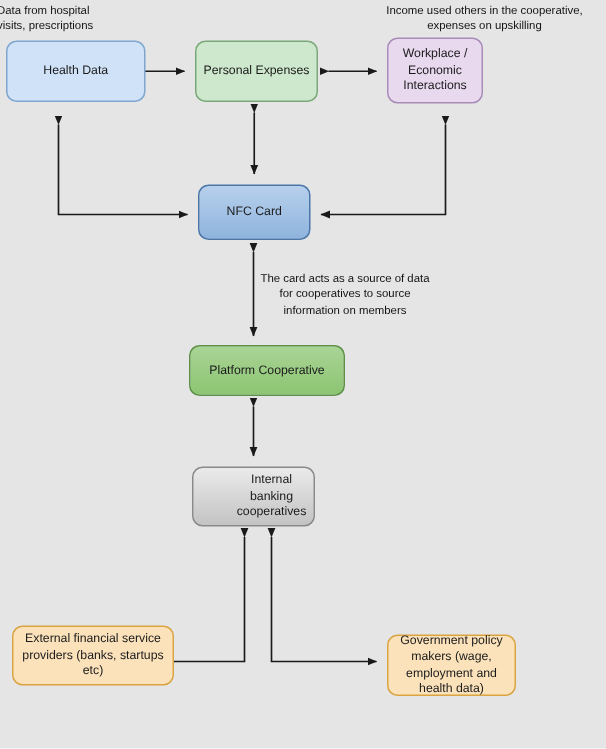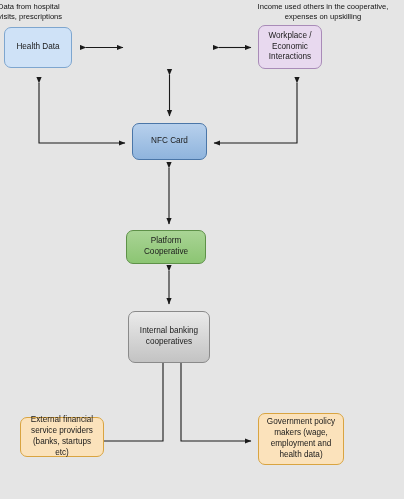--- a/index.html
+++ b/index.html
@@ -33,56 +33,57 @@
     border-radius: 7px;
     font-size: 8.2px;
     line-height: 1.32;
     color: #1a1a1a;
     padding: 2px 4px;
     border: 1px solid #888;
   }
   .node span { display: block; }
 
   .n-health {
-    left: 4px; top: 27px; width: 68px; height: 41px;
+    left: 4px; top: 27px; width: 93px; height: 41px;
     background: #cfe2f7;
     border-color: #7ea6cf;
   }
   .n-personal {
     left: 130px; top: 27px; width: 82px; height: 41px;
     background: #cde8cc;
     border-color: #7aa878;
   }
   .n-workplace {
     left: 258px; top: 25px; width: 64px; height: 44px;
     background: #e8d9ef;
     border-color: #a98bb8;
   }
   .n-nfc {
     left: 132px; top: 123px; width: 75px; height: 37px;
     background: linear-gradient(180deg, #b7d0ec 0%, #8fb4dd 100%);
     border-color: #4a76a8;
   }
   .n-platform {
-    left: 126px; top: 230px; width: 80px; height: 34px;
+    left: 126px; top: 230px; width: 104px; height: 34px;
     background: linear-gradient(180deg, #a9d495 0%, #8cc573 100%);
     border-color: #5e9148;
   }
   .n-banking {
-    left: 128px; top: 311px; width: 82px; height: 52px;
+    left: 128px; top: 311px; width: 82px; height: 40px;
     background: linear-gradient(180deg, #eaeaea 0%, #c3c3c3 100%);
     border-color: #8a8a8a;
+    padding-left: 28px;
   }
   .n-external {
-    left: 20px; top: 417px; width: 84px; height: 40px;
+    left: 8px; top: 417px; width: 108px; height: 40px;
     background: #fbe2bb;
     border-color: #d9a441;
   }
   .n-government {
-    left: 258px; top: 413px; width: 86px; height: 52px;
+    left: 258px; top: 423px; width: 86px; height: 41px;
     background: #fbe2bb;
     border-color: #d9a441;
   }
 
   .caption {
     position: absolute;
     font-size: 7.6px;
     line-height: 1.38;
     color: #111;
     text-align: center;
@@ -126,25 +127,31 @@
 
       <path d="M181,358 L181,441 L251,441" marker-start="url(#ah)" marker-end="url(#ah)"></path>
 
     </g>
   </svg>
 
   <div class="caption c-health">Data  from hospital
 visits, prescriptions</div>
   <div class="caption c-workplace">Income used others in the cooperative,
 expenses on upskilling</div>
+  <div class="caption c-card">The card acts as a source of data
+for cooperatives to source
+information on members</div>
 
   <div class="node n-health">
     <span>Health Data</span>
   </div>
 
+  <div class="node n-personal">
+    <span>Personal Expenses</span>
+  </div>
 
   <div class="node n-workplace">
     <span>Workplace / Economic Interactions</span>
   </div>
 
   <div class="node n-nfc">
     <span>NFC Card</span>
   </div>
 
   <div class="node n-platform">

